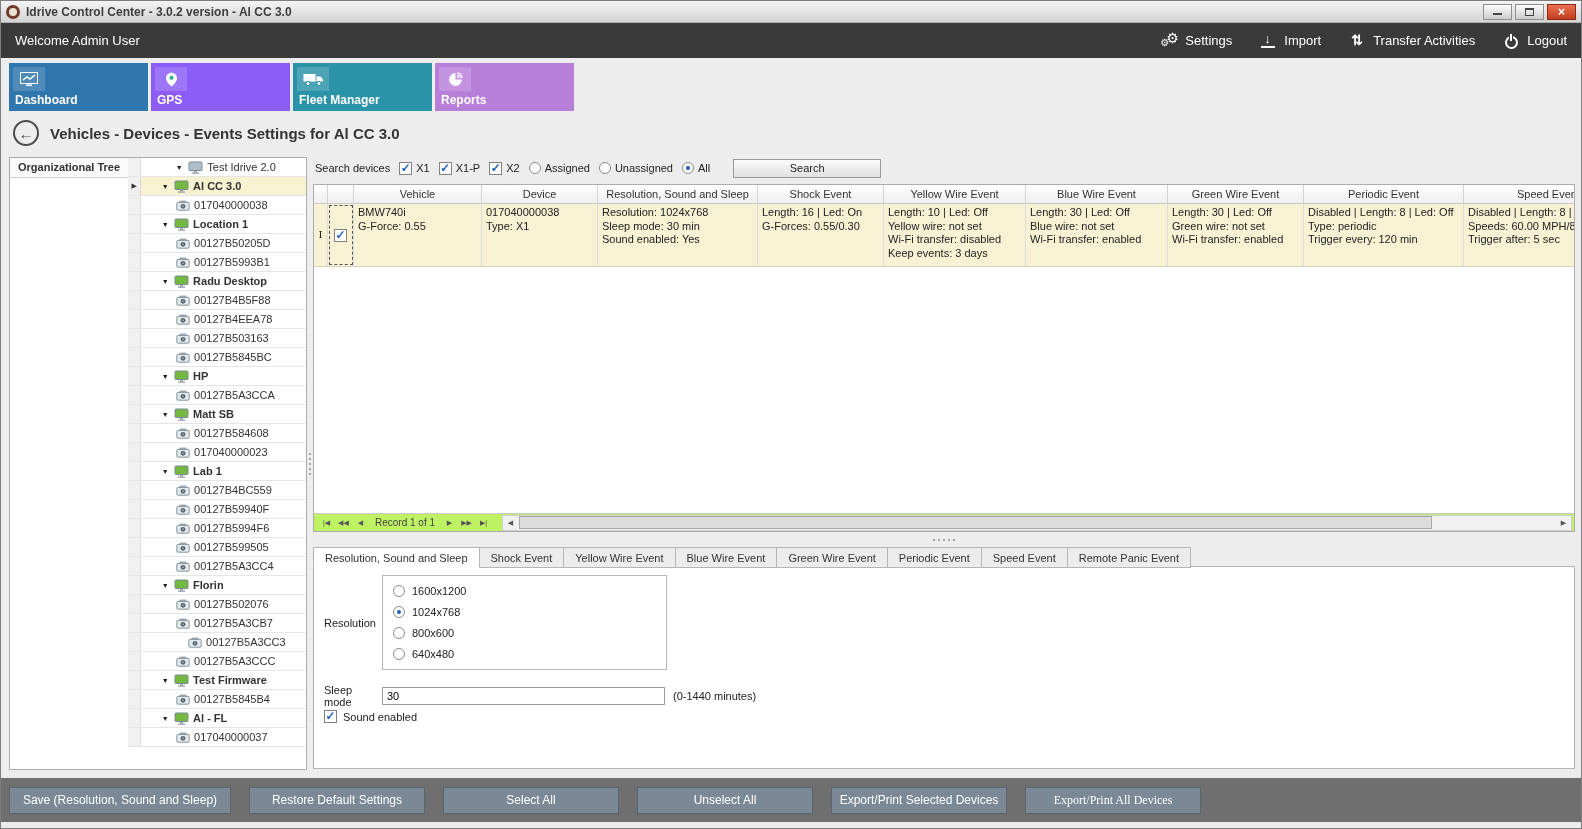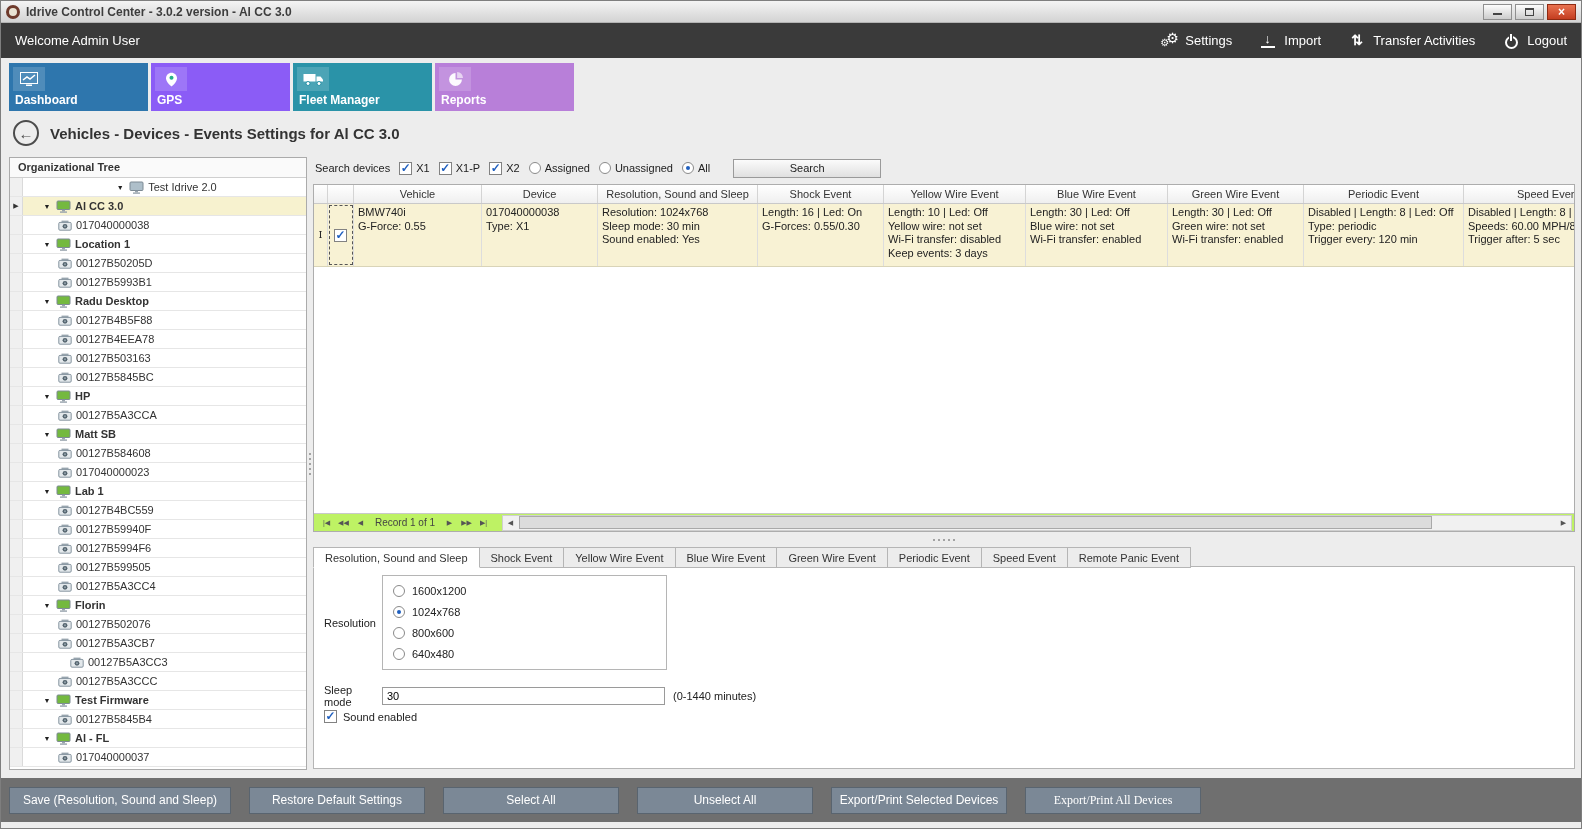--- a/index.html
+++ b/index.html
@@ -35,21 +35,21 @@
   .module-tile{width:139px;height:48px;position:relative;color:#fff;cursor:pointer}
   .module-icon{position:absolute;top:4px;left:4px;width:32px;height:24px;background:rgba(255,255,255,.16);display:flex;align-items:center;justify-content:center}
   .module-label{position:absolute;left:6px;bottom:4px;font-size:12px;font-weight:bold;white-space:nowrap}
 
   
   .breadcrumb{position:absolute;top:119px;left:12px;display:flex;align-items:center;gap:11px}
   .back-btn{width:26px;height:26px;border-radius:50%;border:2px solid #4c4c4c;display:flex;align-items:center;justify-content:center;font-size:15px;font-weight:bold;color:#4c4c4c;cursor:pointer;background:transparent}
   .page-title{font-size:15px;font-weight:600;color:#333}
 
   
-  .tree-panel{position:absolute;left:8px;top:156px;width:298px;height:613px;background:#fff;border:1px solid #ababab;display:flex;flex-direction:column;overflow:hidden}
+  .tree-panel{position:absolute;left:8px;top:156px;width:298px;height:613px;background:#fff;border:1px solid #ababab;display:flex;overflow:hidden}
   .tree-header{height:20px;background:#fafafa;border-bottom:1px solid #cfcfcf;font-size:11px;font-weight:bold;color:#333;padding:3px 8px;flex:none}
   .tree-rows{flex:1;overflow:hidden}
   .tree-row{display:flex;height:19px;border-bottom:1px solid #e6e6e6;align-items:stretch;background:#fff;cursor:pointer}
   .tree-row .strip{width:13px;flex:none;background:#f0f0f0;border-right:1px solid #dadada;display:flex;align-items:center;justify-content:center;font-size:7px;color:#333}
   .tree-row.selected .strip::before{content:"\25B6"}
   .tree-row .content{flex:1;display:flex;align-items:center;gap:4px;font-size:11px;color:#333;overflow:hidden;white-space:nowrap}
   .tree-row.selected .content{background:#f7f2cf}
   .tree-row.group .content,.tree-row.selected .content{font-weight:bold}
   .tree-arrow{font-size:7px;color:#222;width:10px;text-align:center;flex:none}
   .tree-arrow::before{content:"\25BC"}

